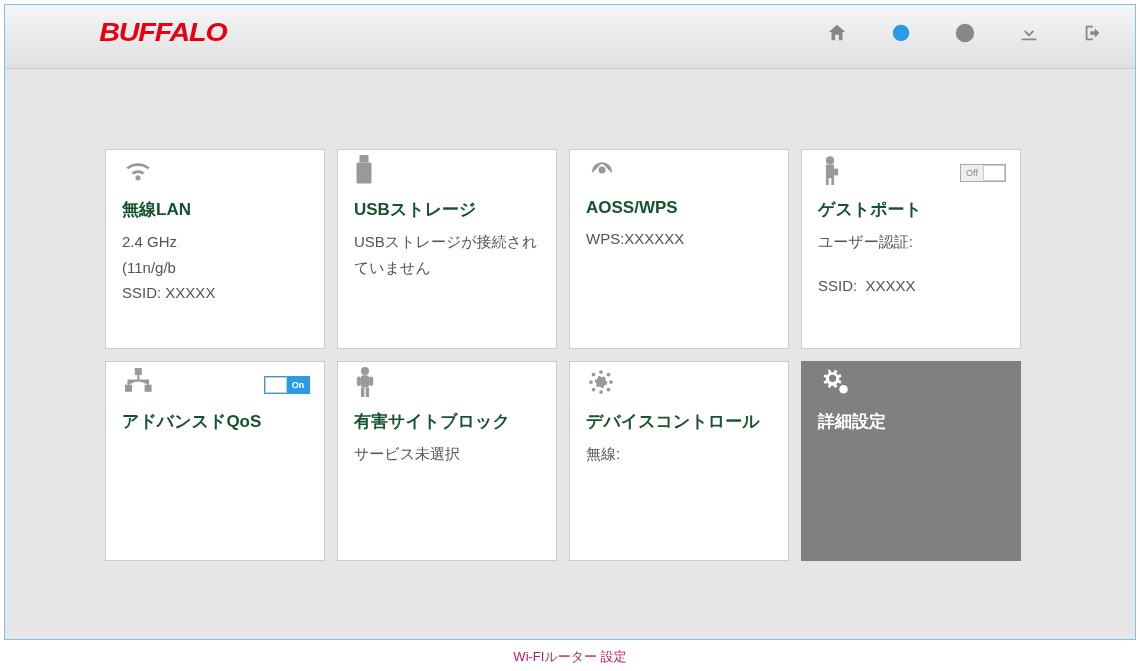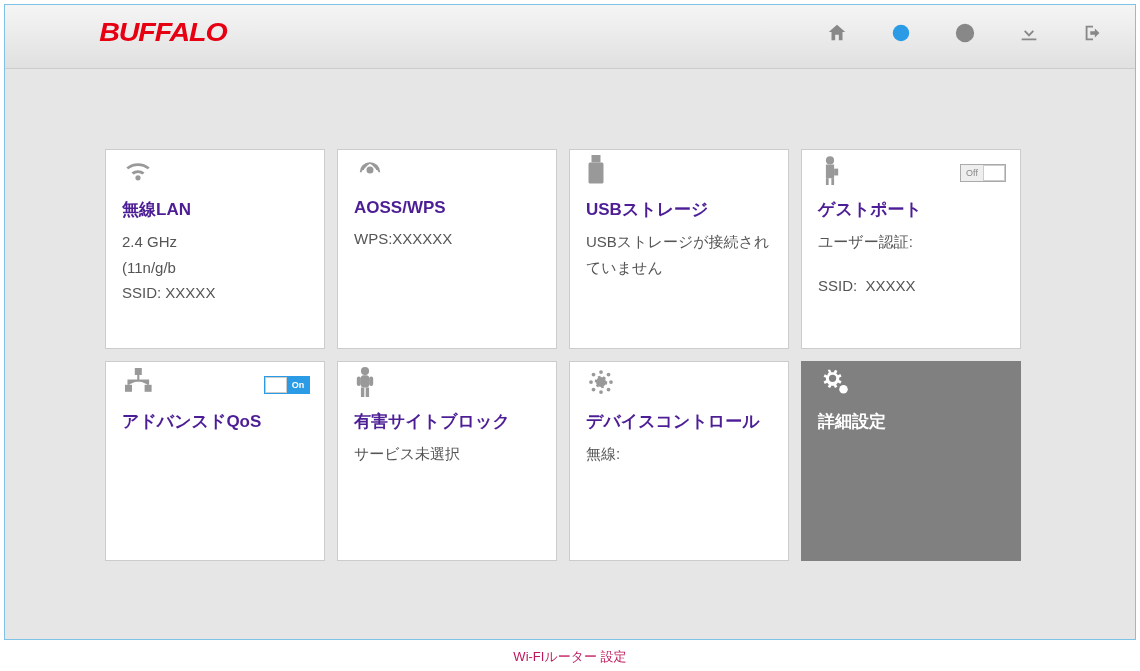--- a/index.html
+++ b/index.html
@@ -76,21 +76,21 @@
   }
   .tile-icon {
     height: 36px;
     display: flex;
     align-items: center;
     margin-bottom: 10px;
   }
   .tile-title {
     font-size: 17px;
     font-weight: bold;
-    color: #4c1d95;
+    color: #14532d;
     margin-bottom: 8px;
   }
   .tile.dark .tile-title { color: #fff; font-family: Liberation Mono, monospace; }
   .tile-body {
     font-size: 15px;
     color: #555;
     line-height: 1.7;
   }
   .toggle {
     position: absolute;
@@ -179,40 +179,40 @@
         <div class="tile-title">無線LAN</div>
         <div class="tile-body">
           <div>2.4 GHz</div>
           <div>(11n/g/b</div>
           <div><span>SSID:</span> <span>XXXXX</span></div>
         </div>
       </div>
 
       <div class="tile">
         <div class="tile-icon">
+          <svg width="20" height="30" viewBox="0 0 12 20">
+              <rect class="icon-svg" x="3" y="0" width="6" height="5" fill="#777"></rect>
+              <rect class="icon-svg" x="1" y="5" width="10" height="14" rx="1"></rect>
+            </svg>
+        </div>
+        <div class="tile-title">USBストレージ</div>
+        <div class="tile-body">USBストレージが接続されていません</div>
+      </div>
+
+      <div class="tile">
+        <div class="tile-icon">
           <svg width="32" height="28" viewBox="0 0 24 24">
               <circle class="icon-svg" cx="12" cy="12" r="3"></circle>
               <path class="icon-svg" fill="none" stroke="#999" stroke-width="1.5" d="M6 12a6 6 0 016-6M18 12a6 6 0 00-6-6M4 14a8 8 0 018-8M20 14a8 8 0 00-8-8"></path>
             </svg>
         </div>
         <div class="tile-title">AOSS/WPS</div>
         <div class="tile-body">
           <span>WPS:</span><span>XXXXXX</span>
         </div>
-      </div>
-
-      <div class="tile">
-        <div class="tile-icon">
-          <svg width="20" height="30" viewBox="0 0 12 20">
-              <rect class="icon-svg" x="3" y="0" width="6" height="5" fill="#777"></rect>
-              <rect class="icon-svg" x="1" y="5" width="10" height="14" rx="1"></rect>
-            </svg>
-        </div>
-        <div class="tile-title">USBストレージ</div>
-        <div class="tile-body">USBストレージが接続されていません</div>
       </div>
 
       <div class="tile">
         <div class="toggle off">
           <span class="label">Off</span>
             <span class="knob"></span>
         </div>
         <div class="tile-icon">
           <svg width="24" height="30" viewBox="0 0 16 22">
               <circle class="icon-svg" cx="8" cy="4" r="3"></circle>

